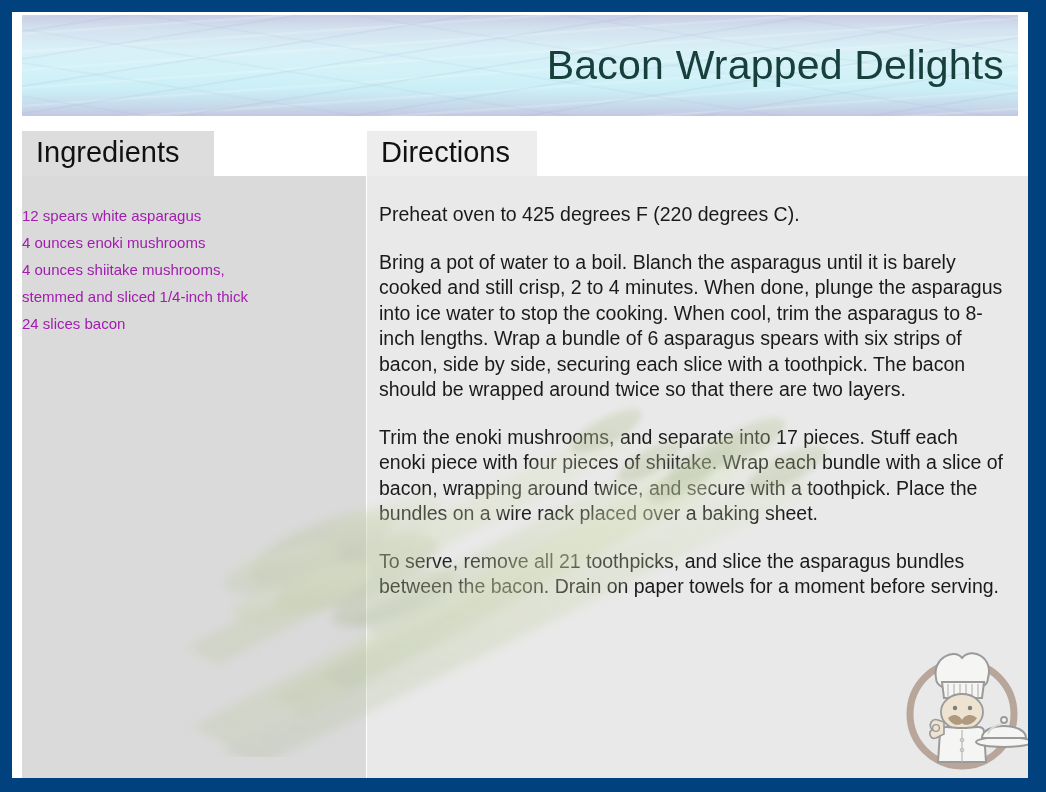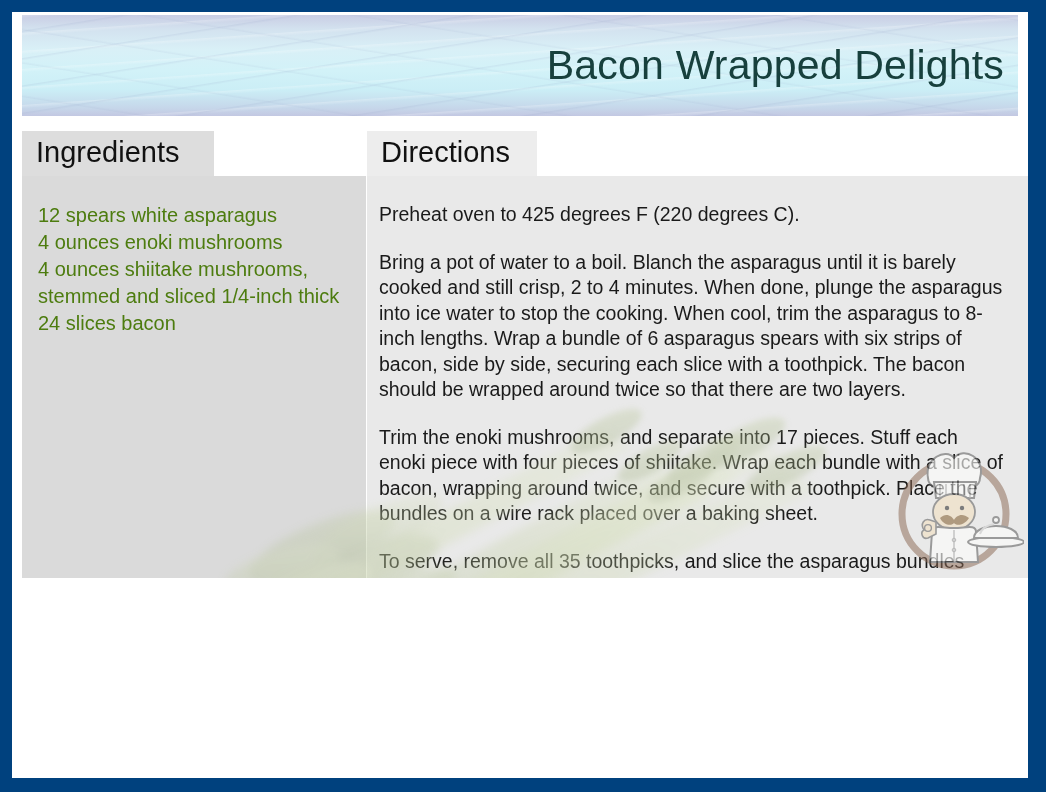--- a/index.html
+++ b/index.html
@@ -23,23 +23,24 @@
     border-top: 12px solid #00417e;
     border-bottom: 14px solid #00417e;
   }
 
   
   #sheet {
     position: absolute;
     left: 0;
     top: 0;
     width: 1016px;
-    height: 566px;
+    height: 766px;
     background: #ffffff;
     overflow: hidden;
+    padding-left: 8px;
   }
 
   
   #banner {
     position: absolute;
     left: 10px;
     top: 3px;
     width: 996px;
     height: 101px;
     overflow: hidden;
@@ -153,26 +154,26 @@
     bottom: 2px;
     width: 140px;
     height: 140px;
     opacity: .62;
     pointer-events: none;
   }
 
   
   #ing-list {
     position: absolute;
-    left: 16px;
+    left: 0;
     top: 26px;
     width: 320px;
-    font-size: 20px;
+    font-size: 15px;
     line-height: 27px;
-    color: #4d7c0f;
+    color: #a21caf;
     white-space: pre-line;
   }
   #dir-body {
     position: absolute;
     left: 12px;
     top: 26px;
     width: 640px;
     font-size: 19.5px;
     line-height: 25.5px;
     color: #1a1a1a;
@@ -203,21 +204,21 @@
 4 ounces shiitake mushrooms,
 stemmed and sliced 1/4-inch thick
 24 slices bacon</div>
     </div>
 
     <div id="dir-panel" class="panel">
       <div id="dir-body">
         <p>Preheat oven to 425 degrees F (220 degrees C).</p>
         <p>Bring a pot of water to a boil. Blanch the asparagus until it is barely cooked and still crisp, 2 to 4 minutes. When done, plunge the asparagus into ice water to stop the cooking. When cool, trim the asparagus to 8-inch lengths. Wrap a bundle of 6 asparagus spears with six strips of bacon, side by side, securing each slice with a toothpick. The bacon should be wrapped around twice so that there are two layers.</p>
         <p>Trim the enoki mushrooms, and separate into 17 pieces. Stuff each enoki piece with four pieces of shiitake. Wrap each bundle with a slice of bacon, wrapping around twice, and secure with a toothpick. Place the bundles on a wire rack placed over a baking sheet.</p>
-        <p>To serve, remove all 35 toothpicks, and slice the asparagus bundles between the bacon. Drain on paper towels for a moment before serving.</p>
+        <p>To serve, remove all 21 toothpicks, and slice the asparagus bundles between the bacon. Drain on paper towels for a moment before serving.</p>
       </div>
     </div>
 
     <svg id="asparagus" viewBox="0 0 700 360">
       <defs>
         <linearGradient id="stalk" x1="0" y1="1" x2="1" y2="0">
           <stop offset="0%" stop-color="#b9c49a" stop-opacity="0.50"></stop>
           <stop offset="35%" stop-color="#c8d3a8" stop-opacity="0.62"></stop>
           <stop offset="70%" stop-color="#d5e0b6" stop-opacity="0.58"></stop>
           <stop offset="100%" stop-color="#dfe8c4" stop-opacity="0.45"></stop>

